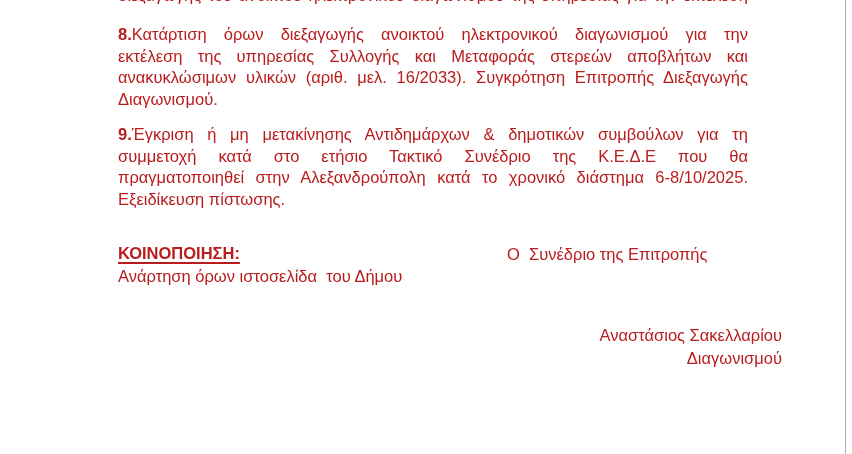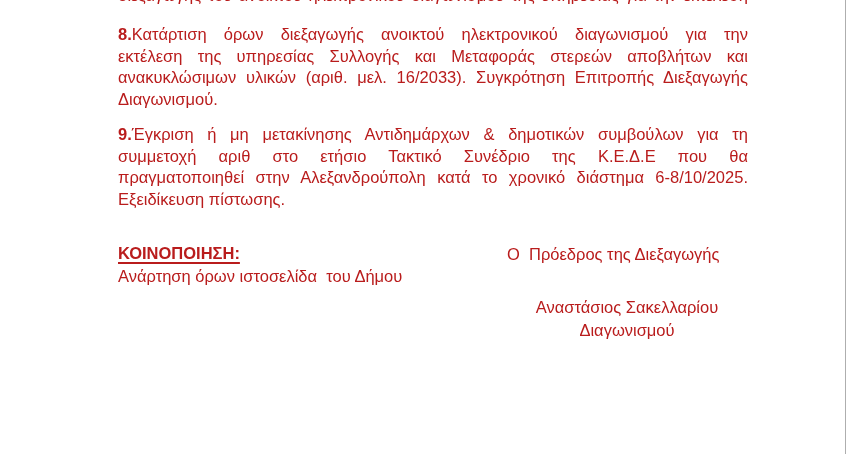--- a/index.html
+++ b/index.html
@@ -78,23 +78,23 @@
   .proedros {
     position: absolute;
     left: 507px;
     top: 244px;
     white-space: pre;
     line-height: 21px;
   }
   .sig {
     position: absolute;
     left: 472px;
-    top: 296px;
+    top: 324px;
     width: 310px;
-    text-align: center;
+    text-align: right;
     line-height: 23px;
   }
 </style>
 </head>
 <body>
 
 <div class="page">
 
   <div class="page-edge"></div>
 
@@ -104,29 +104,29 @@
 
   <section class="col" style="top:24px">
     <div class="jline"><span class="num">8.</span><span>Κατάρτιση όρων διεξαγωγής ανοικτού ηλεκτρονικού διαγωνισμού για την</span></div>
     <div class="jline">εκτέλεση της υπηρεσίας Συλλογής και Μεταφοράς στερεών αποβλήτων και</div>
     <div class="jline">ανακυκλώσιμων υλικών (αριθ. μελ. 16/2033). Συγκρότηση Επιτροπής Διεξαγωγής</div>
     <div class="jline last">Διαγωνισμού.</div>
   </section>
 
   <section class="col" style="top:124px">
     <div class="jline"><span class="num">9.</span><span>Έγκριση ή μη μετακίνησης Αντιδημάρχων &amp; δημοτικών συμβούλων για τη</span></div>
-    <div class="jline">συμμετοχή αριθ στο ετήσιο Τακτικό Συνέδριο της Κ.Ε.Δ.Ε που θα</div>
+    <div class="jline">συμμετοχή κατά στο ετήσιο Τακτικό Συνέδριο της Κ.Ε.Δ.Ε που θα</div>
     <div class="jline">πραγματοποιηθεί στην Αλεξανδρούπολη κατά το χρονικό διάστημα 6-8/10/2025.</div>
     <div class="jline last">Εξειδίκευση πίστωσης.</div>
   </section>
 
   <div class="koino">ΚΟΙΝΟΠΟΙΗΣΗ:</div>
 
   <div class="anarti">Ανάρτηση όρων ιστοσελίδα  του Δήμου</div>
 
-  <div class="proedros">Ο  Πρόεδρος της Διεξαγωγής</div>
+  <div class="proedros">Ο  Συνέδριο της Επιτροπής</div>
 
   <div class="sig">
     <div>Αναστάσιος Σακελλαρίου</div>
     <div>Διαγωνισμού</div>
   </div>
 
 </div>
 
 </body></html>

